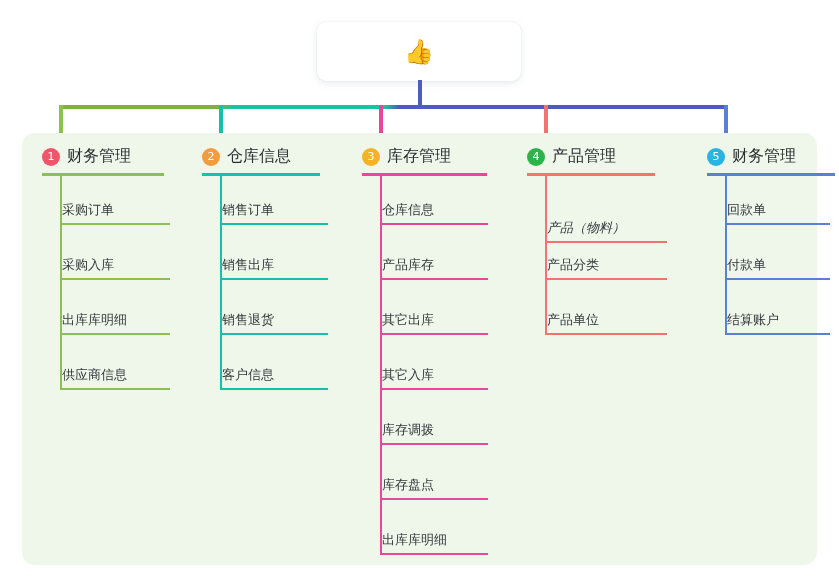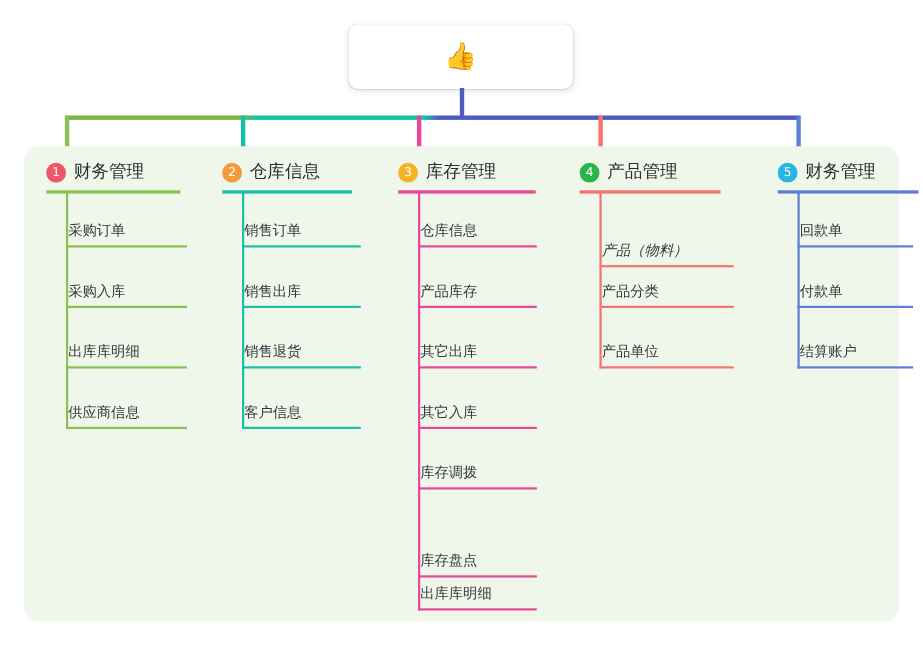--- a/index.html
+++ b/index.html
@@ -229,21 +229,21 @@
           <div class="leaf-rule" style="width: 108px; left: 18px; background: rgb(231, 73, 154);"></div>
         </div>
         <div class="leaf" style="top: 231px; height: 26px; width: 108px;">
           <span class="leaf-label">其它入库</span>
           <div class="leaf-rule" style="width: 108px; left: 18px; background: rgb(231, 73, 154);"></div>
         </div>
         <div class="leaf" style="top: 286px; height: 26px; width: 108px;">
           <span class="leaf-label">库存调拨</span>
           <div class="leaf-rule" style="width: 108px; left: 18px; background: rgb(231, 73, 154);"></div>
         </div>
-        <div class="leaf" style="top: 341px; height: 26px; width: 108px; margin-top: 25px;">
+        <div class="leaf" style="top: 341px; height: 26px; width: 108px;">
           <span class="leaf-label">库存盘点</span>
           <div class="leaf-rule" style="width: 108px; left: 18px; background: rgb(231, 73, 154);"></div>
         </div>
         <div class="leaf" style="top: 396px; height: 26px; width: 108px;">
           <span class="leaf-label">出库库明细</span>
           <div class="leaf-rule" style="width: 108px; left: 18px; background: rgb(231, 73, 154);"></div>
         </div>
       </div>
       <div class="column" style="left: 505px; width: 170px;">
         <div class="col-head">

